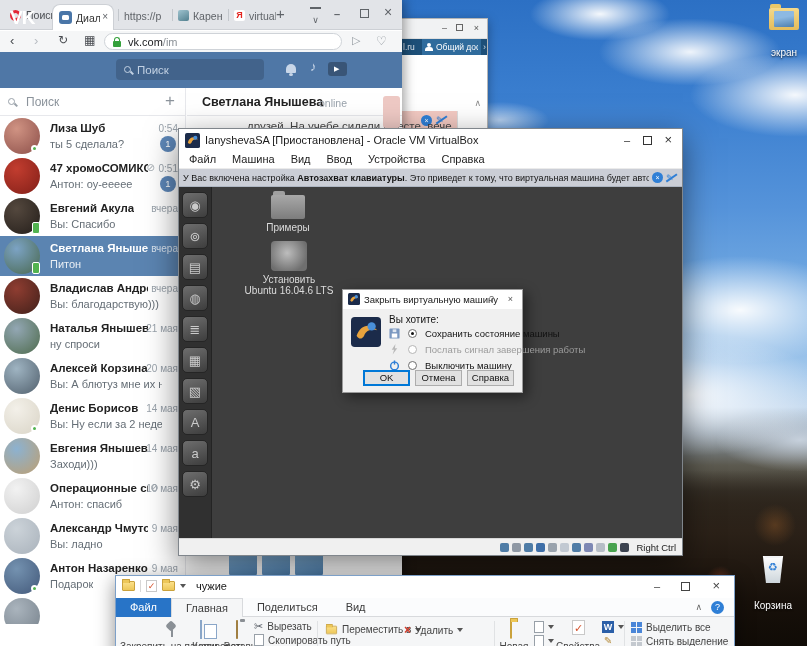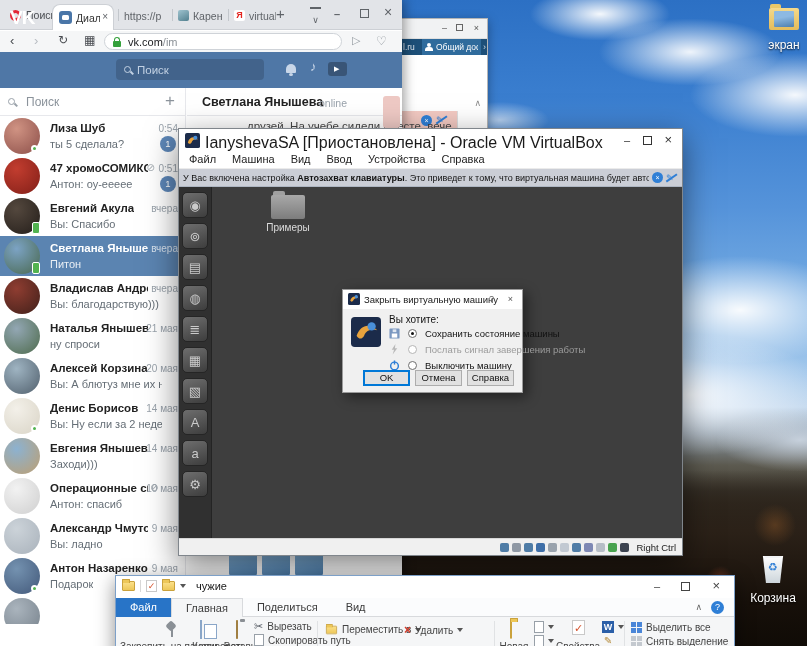--- a/index.html
+++ b/index.html
@@ -26,21 +26,21 @@
     radial-gradient(circle 22px at 630px 130px,rgba(90,45,28,.7),rgba(0,0,0,0) 70%),
     radial-gradient(circle 24px at 700px 160px,rgba(120,55,30,.6),rgba(0,0,0,0) 70%),
     linear-gradient(180deg,rgba(40,33,26,0) 0%,rgba(40,33,26,.65) 12%,#2b2118 35%,#17100a 75%,#100b06 100%)}
 
   
   .dicon{position:absolute;text-align:center}
   .ekran{left:762px;top:8px;width:44px}
   .dfold{display:block;width:30px;height:22px;margin:0 auto;background:linear-gradient(#f4d98b,#e4bc5a);border-radius:2px;position:relative}
   .dfold::before{content:"";position:absolute;top:-4px;left:1px;width:11px;height:4px;background:#e9c868;border-radius:2px 2px 0 0}
   .dfold::after{content:"";position:absolute;left:5px;top:3px;right:5px;bottom:3px;background:linear-gradient(170deg,#8db9e2 40%,#4d7fae);border-radius:1px}
-  .dlabel{display:block;margin-top:8px;font-size:12px;color:#fff;text-shadow:0 1px 2px rgba(0,0,0,.85)}
+  .dlabel{display:block;margin-top:17px;font-size:10px;color:#fff;text-shadow:0 1px 2px rgba(0,0,0,.85)}
   .binwrap{left:744px;top:556px;width:58px}
   .bin{display:block;width:22px;height:27px;margin:0 auto;position:relative;
     background:linear-gradient(#ffffff,#cdd5db);clip-path:polygon(4% 0,96% 0,82% 100%,18% 100%)}
   .bin .rc{position:absolute;left:0;right:0;top:6px;color:#2f7fd6;font-size:11px;line-height:11px}
   .bin::before{content:"";position:absolute;left:2px;top:-3px;right:2px;height:5px;background:#f2f4f6;border-radius:40%/100%}
 
   
   .frag{position:absolute;left:400px;top:18px;width:88px;height:112px;background:#fff;border:1px solid #b5b5b5;box-shadow:0 3px 10px rgba(0,0,0,.35)}
   .f-title{position:relative;height:20px;background:#f1f2f3;border-bottom:1px solid #e0e0e0}
   .f-ctl{position:absolute;top:3px;font-size:9px;color:#555;line-height:12px}
@@ -133,21 +133,21 @@
   .vr-title{position:absolute;left:15px;top:7px;font-size:12.5px;font-weight:bold;color:#222}
   .vr-status{position:absolute;left:132px;top:9px;font-size:10.5px;color:#99a2ab}
   .vr-line{position:absolute;left:60px;font-size:11.5px;color:#474747;white-space:nowrap}
   .vr-photo{position:absolute;right:2px;top:8px;width:17px;height:32px;background:#eec9c4;border-radius:3px}
   .vr-thumbs{position:absolute;left:42px;top:462px;display:flex;gap:5px}
   .thumb{width:28px;height:26px;border-radius:3px;background:linear-gradient(165deg,#8cbbe2,#4d7fae)}
 
   
   .vbox{position:absolute;left:178px;top:128px;width:505px;height:428px;background:#f0f0f0;border:1px solid #80868c;box-shadow:0 10px 30px rgba(0,0,0,.5)}
   .vb-title{position:relative;height:23px;background:#fff}
-  .vb-title .txt{position:absolute;left:26px;top:5px;font-size:16px;color:#1a1a1a;white-space:nowrap}
+  .vb-title .txt{position:absolute;left:26px;top:5px;font-size:11px;color:#1a1a1a;white-space:nowrap}
   .vb-ctl{position:absolute;top:5px;font-size:11px;color:#333}
   .vb-menu{position:absolute;top:23px;left:0;right:0;height:17px;background:#fff;border-bottom:1px solid #ebebeb;display:flex;padding-left:2px}
   .vb-mi{font-size:11px;color:#222;padding:1px 8px}
   .vb-screen{position:absolute;top:40px;left:0;right:0;bottom:17px;background:#3e3e3e;overflow:hidden}
   .u-bar{position:absolute;top:0;left:0;right:0;height:18px;background:#474747}
   .u-bar .t{position:absolute;left:10px;top:3px;font-size:10px;font-weight:bold;color:rgba(255,255,255,.85)}
   .u-bar .c{position:absolute;right:38px;top:3px;font-size:10px;color:rgba(255,255,255,.8)}
   .vb-notif{position:absolute;top:0;left:0;right:0;height:18px;background:rgba(223,227,236,.88);border-bottom:1px solid #aeb6c2;display:flex;align-items:center;gap:3px;padding:0 4px}
   .vb-notif .nt{font-size:9px;color:#131313;white-space:nowrap;overflow:hidden;flex:1}
   .u-launcher{position:absolute;left:0;top:18px;width:33px;bottom:0;background:#303030;border-right:1px solid #242424}
@@ -469,20 +469,25 @@
           <div class="lt">▧</div>
           <div class="lt">A</div>
           <div class="lt">a</div>
           <div class="lt">⚙</div>
         </div>
 
       <div class="u-ico" style="left:72px;top:26px;width:74px">
         <span class="ufold"></span>
         <span class="ulab">Примеры</span>
       </div>
+      <div class="u-ico" style="left:62px;top:72px;width:96px">
+        <span class="uinst"></span>
+        <span class="ulab">Установить</span>
+        <span class="ulab" style="margin-top:0">Ubuntu 16.04.6 LTS</span>
+      </div>
 
       <div class="vb-dialog">
         <div class="d-title">
           <svg width="12" height="12" style="position:absolute;left:5px;top:3px" viewBox="0 0 16 16">
               <rect width="16" height="16" rx="2" fill="#1b2b4a"></rect>
               <path d="M3 10c2-6 7-7 11-3-3-1-6 0-7 3-1 2-3 2-4 0z" fill="#e8a33d"></path>
               <circle cx="11" cy="5" r="2.2" fill="#4a90d9"></circle>
             </svg>
           <span class="txt">Закрыть виртуальную машину</span>
           <span class="d-ctl" style="right:28px">?</span>

